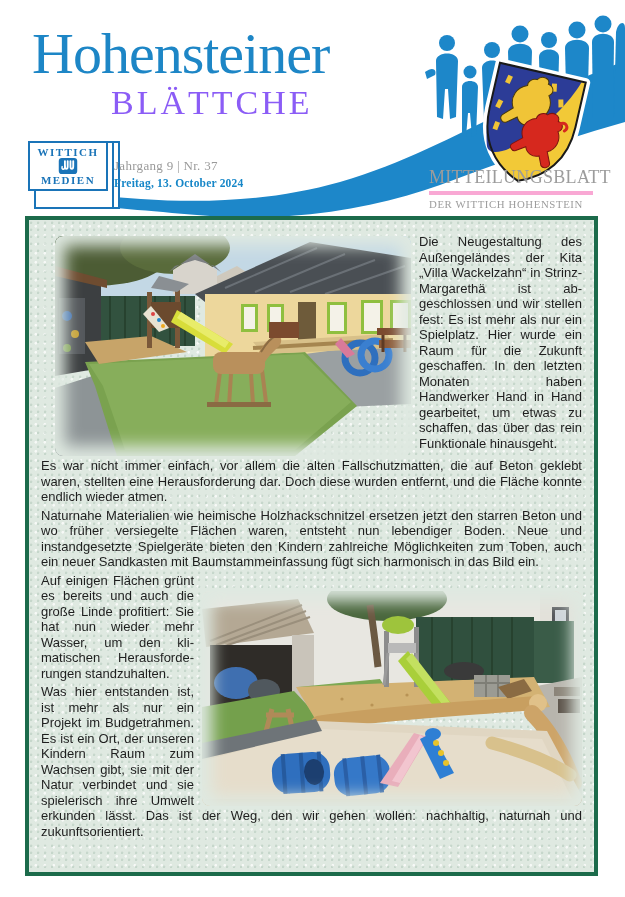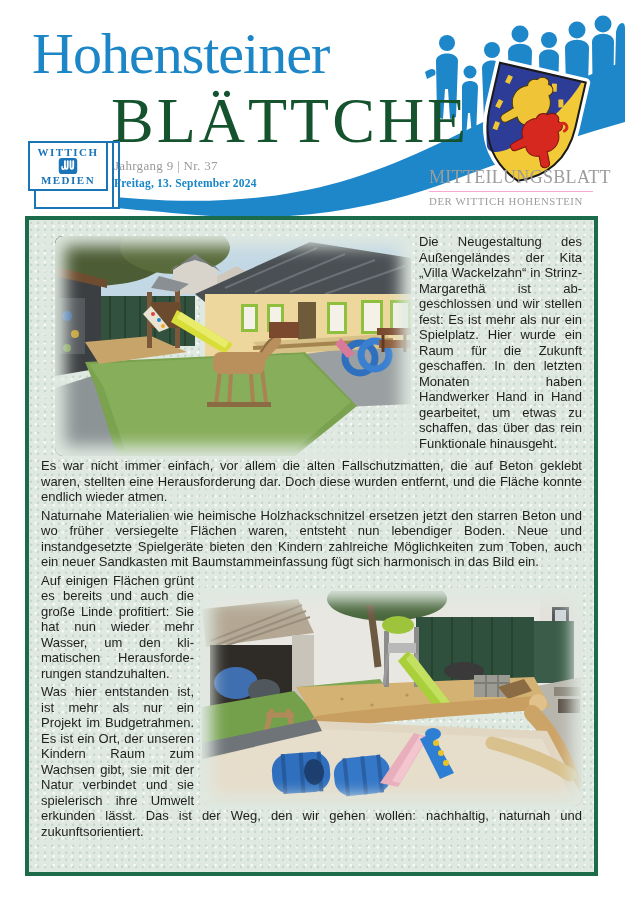--- a/index.html
+++ b/index.html
@@ -3,37 +3,37 @@
 <meta charset="utf-8">
 <style>
   * { margin:0; padding:0; box-sizing:border-box; }
   body { background:#ffffff; font-family:"Liberation Sans", sans-serif; }
   .page { position:relative; width:625px; height:897px; background:#ffffff; overflow:hidden; }
 
   
   .masthead { position:absolute; left:0; top:0; width:625px; height:216px;font-family:Liberation Serif, serif; }
   .mast-art { position:absolute; left:0; top:0; width:625px; height:216px; }
   .title { position:absolute; left:32px; top:20px; font-size:58px; letter-spacing:-1px; color:#1d86c6; }
-  .subtitle { position:absolute; left:111px; top:84px; font-size:64px; letter-spacing:3px; color:#14532d; font-weight:300;text-align:center; }
+  .subtitle { position:absolute; left:111px; top:84px; font-size:34px; letter-spacing:3px; color:#8b5cf6; font-weight:300;text-align:center; }
 
   .wittich { position:absolute; left:28px; top:139px; width:100px; height:72px; }
   .w-page { position:absolute; top:2px; width:80px; height:68px; background:#ffffff; border:2px solid #1a74b8; }
   .w-page1 { left:6px; } .w-page2 { left:12px; }
   .w-card { position:absolute; left:0; top:2px; width:80px; height:50px; background:#ffffff; border:2px solid #1a74b8;
             display:flex; flex-direction:column; align-items:center; justify-content:space-between; padding:3px 0; }
   .w-top, .w-bottom { color:#1a74b8; font-size:11px; font-weight:bold; letter-spacing:1.5px; }
   .w-mono { width:34px; height:28px; }
 
   .issue { position:absolute; left:114px; top:158px; }
   .issue-line1 { color:#9a9a9a; font-size:13px; letter-spacing:.3px; }
   .issue-line2 { color:#1787c8; font-size:11.5px; font-weight:bold; margin-top:3px; letter-spacing:.2px; }
 
   .pub { position:absolute; left:429px; top:167px; width:164px; }
   .pub-title { color:#9c9c9c; font-size:18px; letter-spacing:.3px; white-space:nowrap;
-               border-bottom:1px solid #f9a8d4; padding-bottom:3px; }
+               border-bottom:4px solid #f9a8d4; padding-bottom:3px; }
   .pub-sub { color:#9c9c9c; font-size:10.8px; letter-spacing:.6px; margin-top:3px; white-space:nowrap; }
 
   
   .greenbox { position:absolute; left:25px; top:216px; width:573px; min-height:660px;
               border:4px solid #1c6b4b; background-color:#dfe9e1;
               background-image:
                 radial-gradient(circle at 30% 40%, rgba(110,150,125,.22) 1px, transparent 1.6px),
                 radial-gradient(circle at 75% 70%, rgba(255,255,255,.75) 1px, transparent 1.6px);
               background-size:7px 7px, 9px 9px;
               padding:6px 12px 8px 12px; }
@@ -111,21 +111,21 @@
           <rect x="0" y="0" width="30" height="26" rx="5" fill="#1a74b8"></rect>
           <path d="M10,5 V14 C10,19 14.5,19 14.5,14 V5 M19,5 V14 C19,19 23.5,19 23.5,14 V5" stroke="#ffffff" stroke-width="3" fill="none" stroke-linecap="round"></path>
           <path d="M10,13 C10,20 4,20 5.5,14" stroke="#ffffff" stroke-width="2.4" fill="none" stroke-linecap="round"></path>
         </svg>
         <div class="w-bottom">MEDIEN</div>
       </div>
     </div>
 
     <div class="issue">
       <div class="issue-line1">Jahrgang 9 | Nr. 37</div>
-      <div class="issue-line2">Freitag, 13. September 2024</div>
+      <div class="issue-line2">Freitag, 13. October 2024</div>
     </div>
 
     <div class="pub">
       <div class="pub-title">MITTEILUNGSBLATT</div>
       <div class="pub-sub">DER WITTICH HOHENSTEIN</div>
     </div>
   </div>
 
   <div class="greenbox">
 

